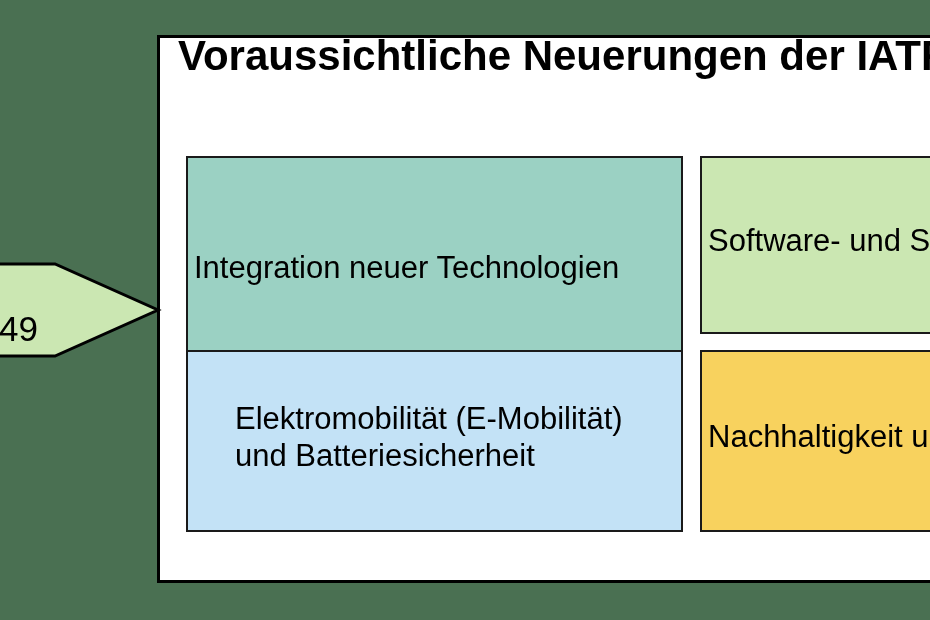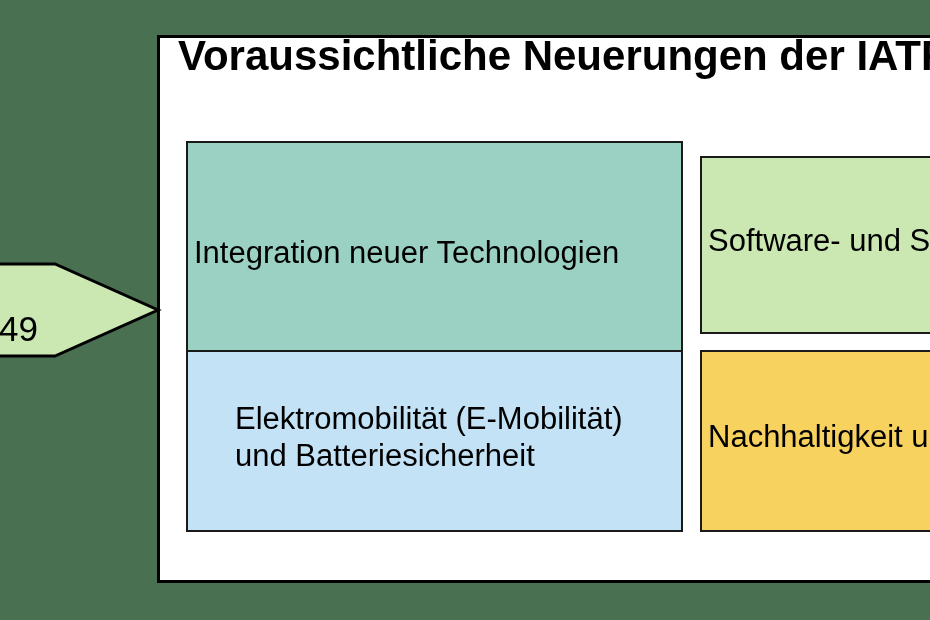--- a/index.html
+++ b/index.html
@@ -34,21 +34,21 @@
   .topic-box {
     position: absolute;
     box-sizing: border-box;
     border: 2px solid #1a1a1a;
     display: flex;
     align-items: center;
     padding: 2px 8px 10px 6px;
     font-size: 31px;
     line-height: 1.2;
   }
-  .box-1 { left: 186px; top: 141px; width: 497px; height: 232px; }
+  .box-1 { left: 186px; top: 156px; width: 497px; height: 232px; }
   .box-2 { left: 700px; top: 156px; width: 515px; height: 178px; }
   .box-3 { left: 186px; top: 350px; width: 497px; height: 182px; }
   .box-4 { left: 700px; top: 350px; width: 515px; height: 182px; }
   .arrow-svg {
     position: absolute; left: 0; top: 0;
     width: 930px; height: 620px;
   }
   .arrow-label {
     position: absolute;
     left: -1px; top: 311px;

